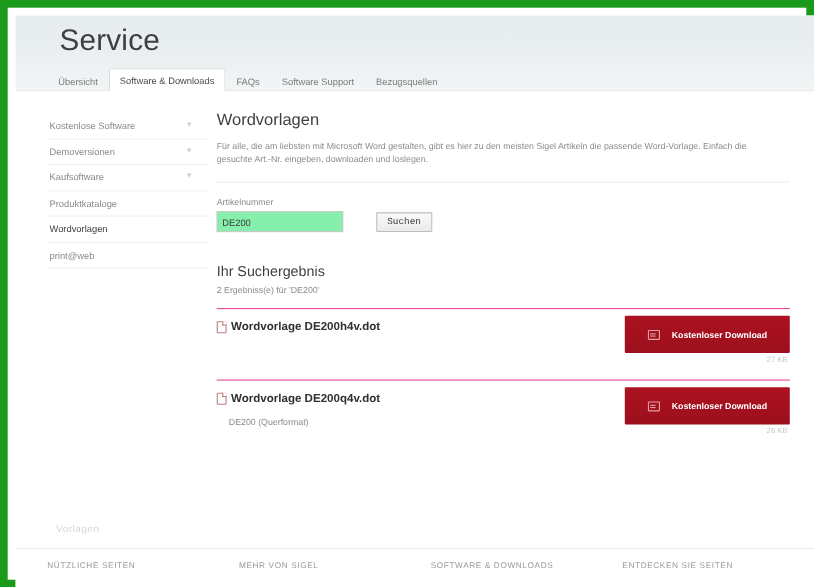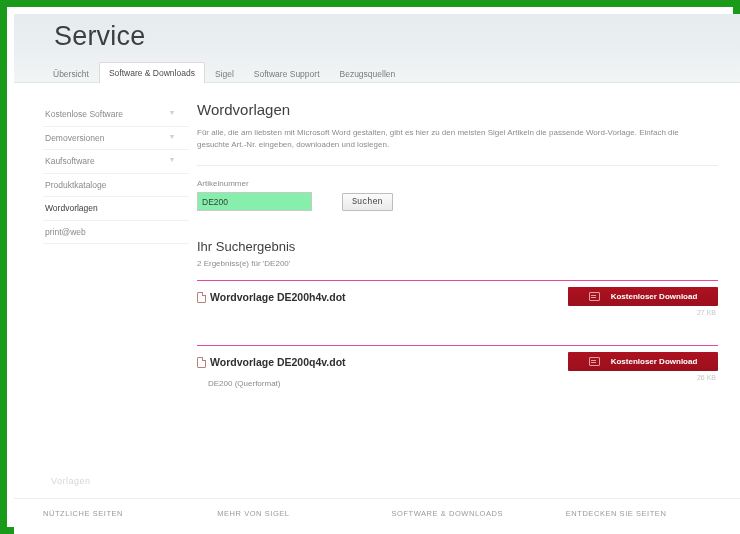--- a/index.html
+++ b/index.html
@@ -229,21 +229,21 @@
     top: 6px;
     width: 150px;
     text-align: right;
   }
   .dl-btn {
     display: inline-flex;
     align-items: center;
     justify-content: center;
     gap: 11px;
     width: 150px;
-    height: 19px;
+    height: 34px;
     background: linear-gradient(180deg, #ad1220 0%, #9c0f1c 100%);
     color: #ffffff;
     font-size: 8px;
     font-weight: bold;
     border: none;
     border-radius: 1px;
     font-family: "Liberation Sans", sans-serif;
     cursor: pointer;
     box-sizing: border-box;
   }
@@ -305,21 +305,21 @@
 <body>
 
 <div class="frame">
   <div class="page">
 
     <div class="header">
       <div class="page-title">Service</div>
       <div class="tabs">
         <div class="tab">Übersicht</div>
         <div class="tab active">Software &amp; Downloads</div>
-        <div class="tab">Sigel</div>
+        <div class="tab">FAQs</div>
         <div class="tab">Software Support</div>
         <div class="tab">Bezugsquellen</div>
       </div>
     </div>
 
     <div class="content">
 
       <div class="sidebar">
         <div class="side-item">
           <span>Kostenlose Software</span>

